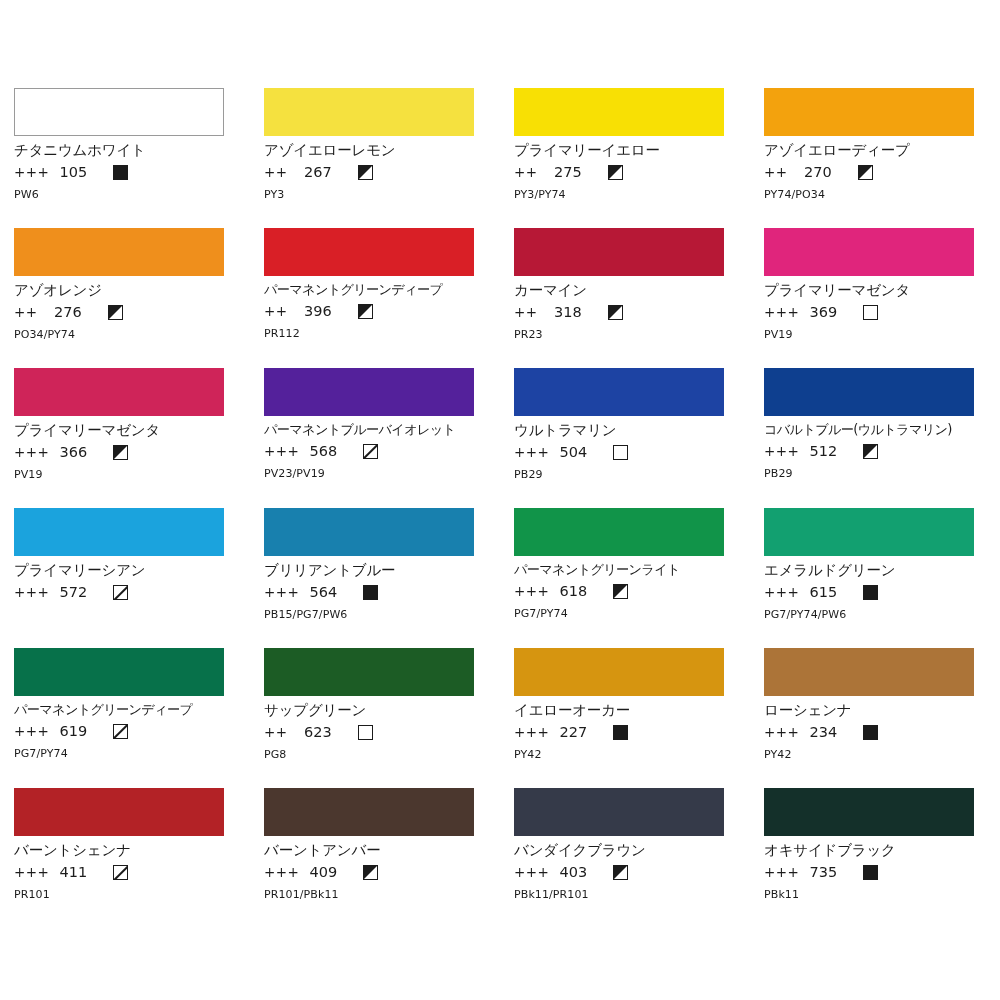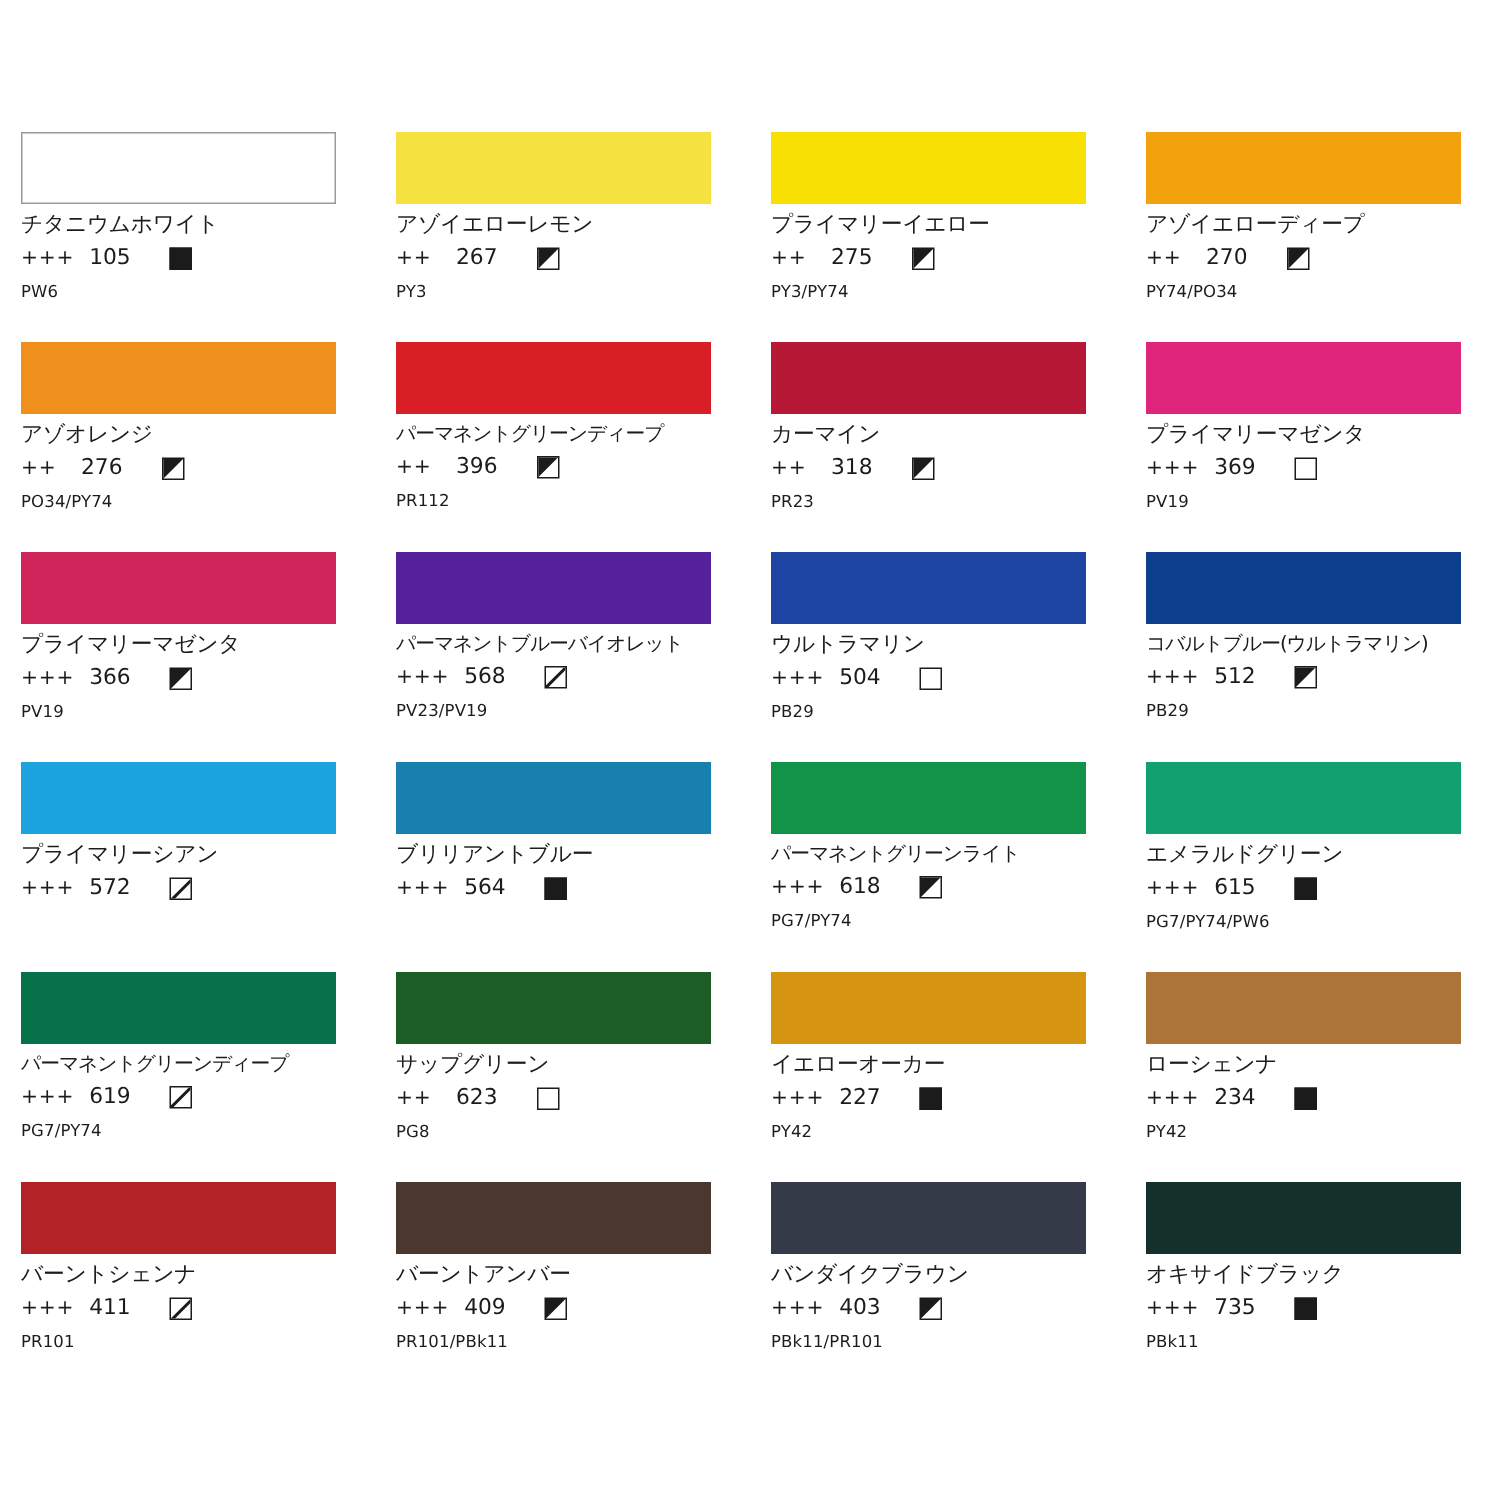--- a/index.html
+++ b/index.html
@@ -261,20 +261,21 @@
         </div>
       </div>
       <div class="cell">
         <div class="swatch" style="background: rgb(24, 128, 174);"></div>
         <div class="name">ブリリアントブルー</div>
         <div class="meta">
           <span class="plus">+++</span>
           <span class="code">564</span>
           <span class="opacity opaque"></span>
         </div>
+        <div class="pigment">PB15/PG7/PW6</div>
       </div>
       <div class="cell">
         <div class="swatch" style="background: rgb(17, 148, 73);"></div>
         <div class="name tight">パーマネントグリーンライト</div>
         <div class="meta">
           <span class="plus">+++</span>
           <span class="code">618</span>
           <span class="opacity semi-opaque"></span>
         </div>
         <div class="pigment">PG7/PY74</div>

